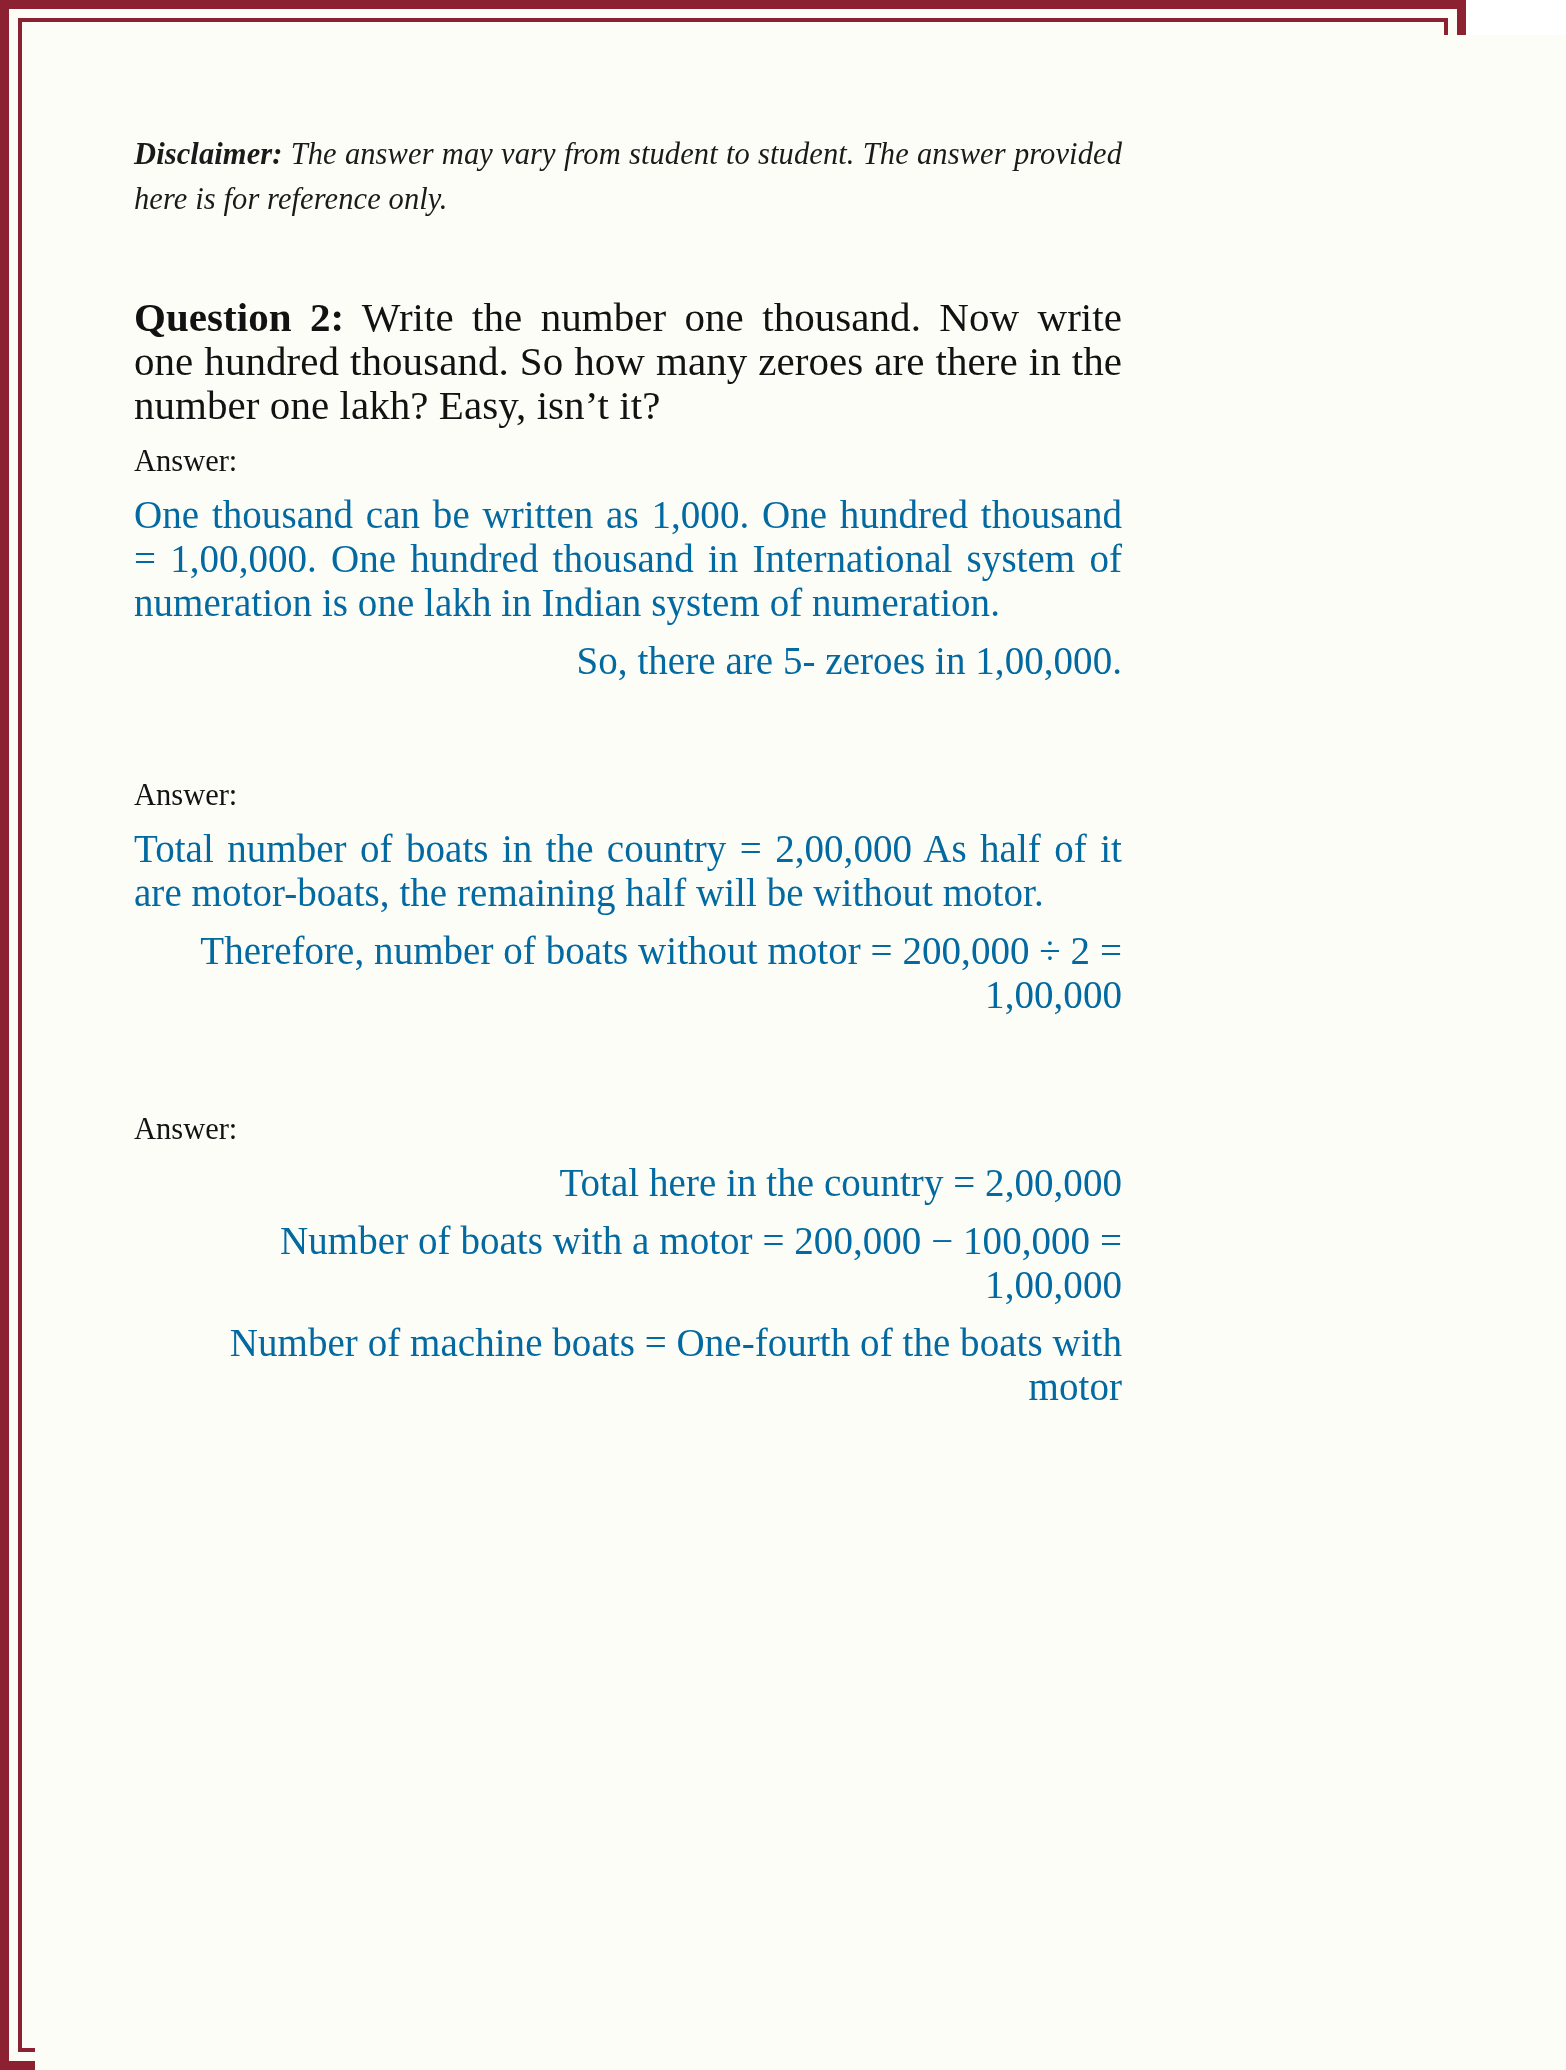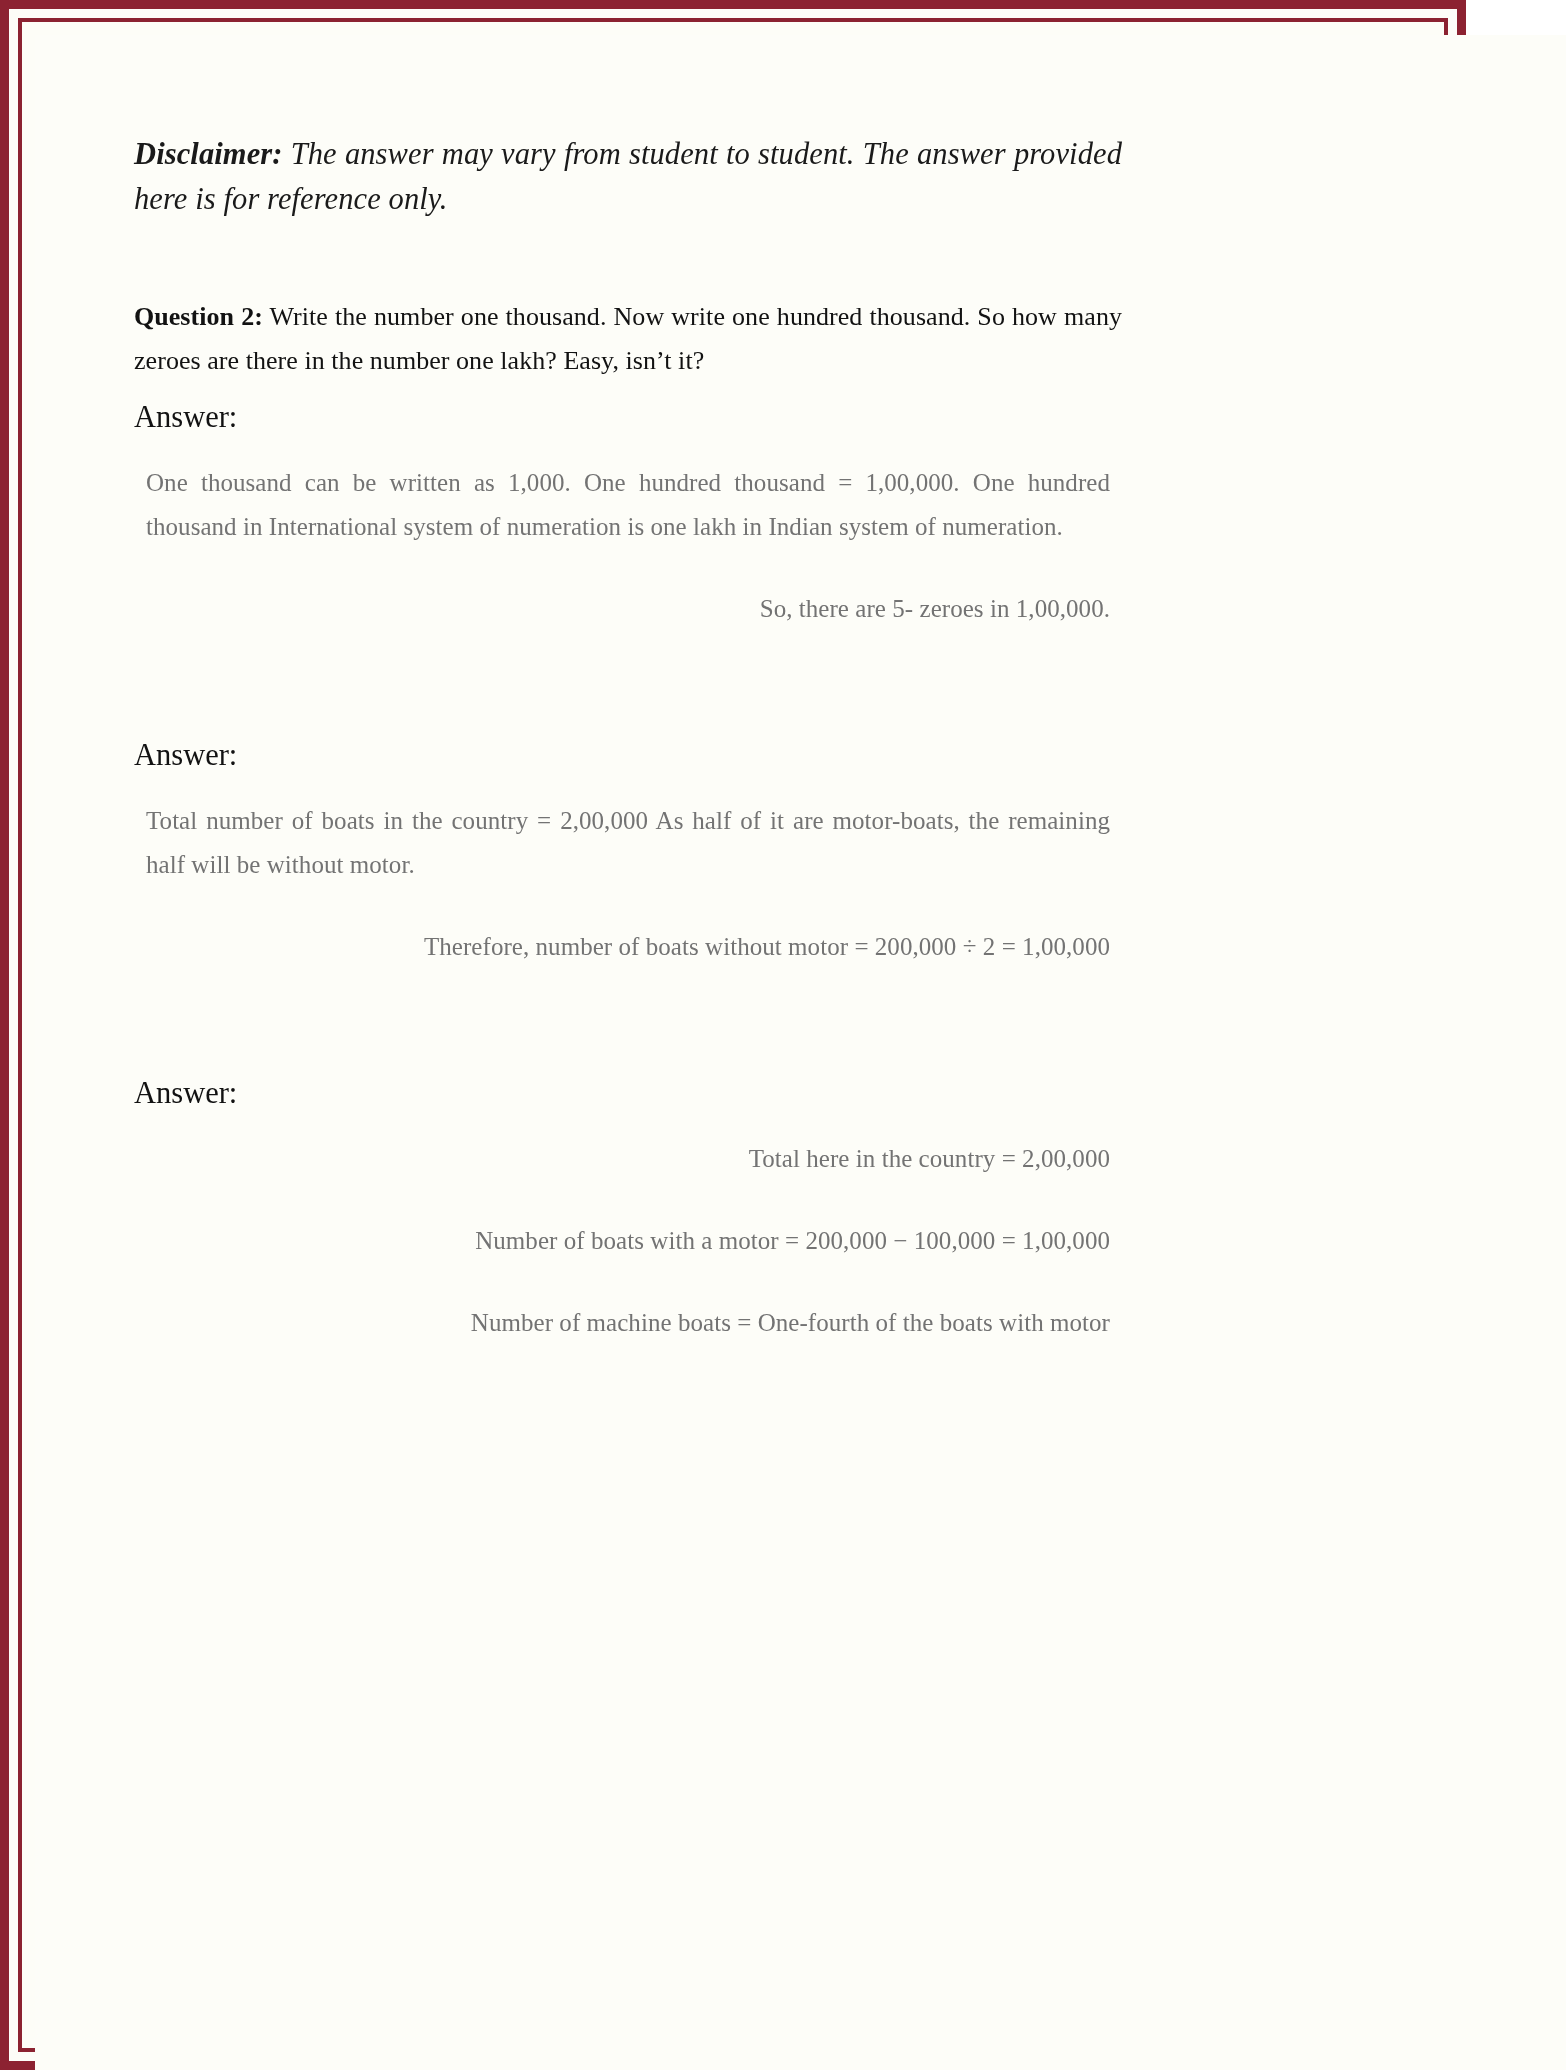--- a/index.html
+++ b/index.html
@@ -69,42 +69,42 @@
   .disclaimer .lead {
     font-weight: bold;
     font-style: italic;
   }
 
   .q-block {
     margin: 0;
   }
   .question {
     margin: 0;
-    font-size: 26px;
+    font-size: 41px;
     line-height: 44px;
     text-align: justify;
     color: #121212;
     letter-spacing: 0.05px;
   }
   .question .lead {
     font-weight: bold;
   }
   .answer-label {
     margin: 0;
     font-size: 30.5px;
     line-height: 44px;
     font-weight: normal;
     color: #121212;
   }
   .para {
-    margin: 12px;
-    font-size: 25px;
+    margin: 0;
+    font-size: 39px;
     line-height: 44px;
     text-align: justify;
-    color: #737373;
+    color: #0369a1;
     letter-spacing: 0.05px;
   }
   .para.nojustify {
     text-align: right;
   }
 
   
   .sp-q2      { height: 73px; }
   .sp-qa      { height: 12px; }
   .sp-ans     { height: 10px; }

